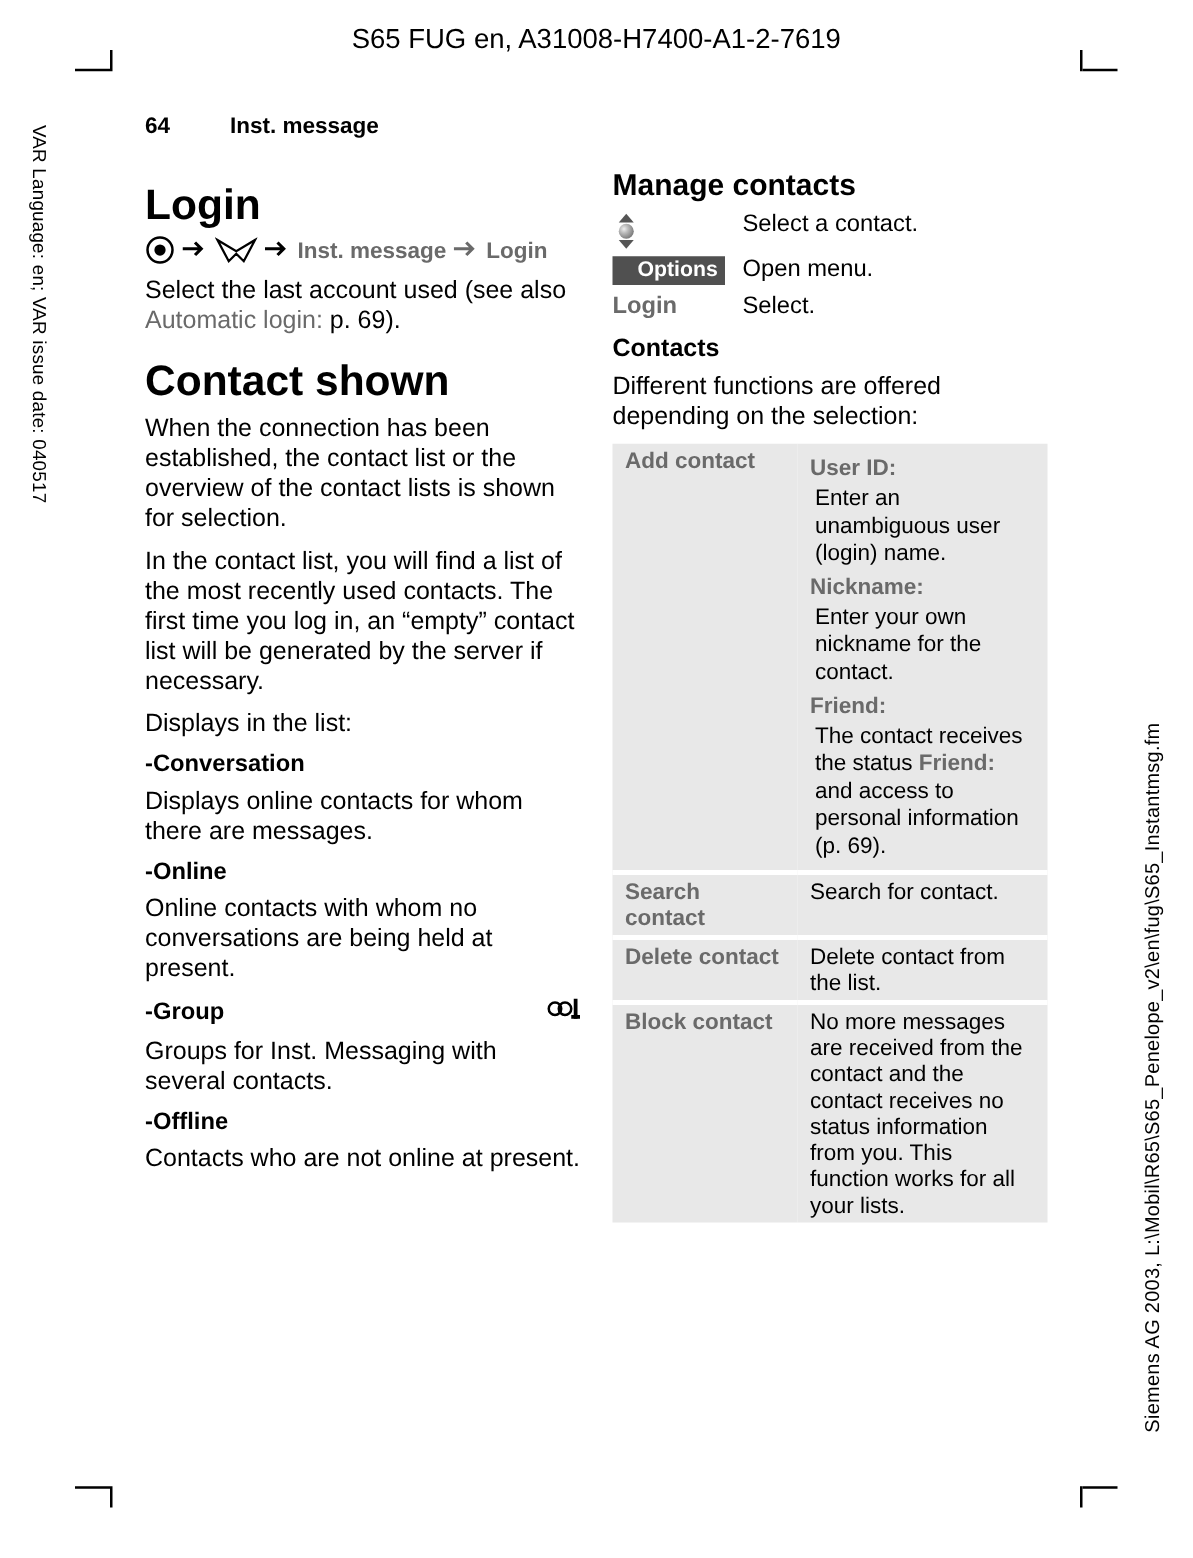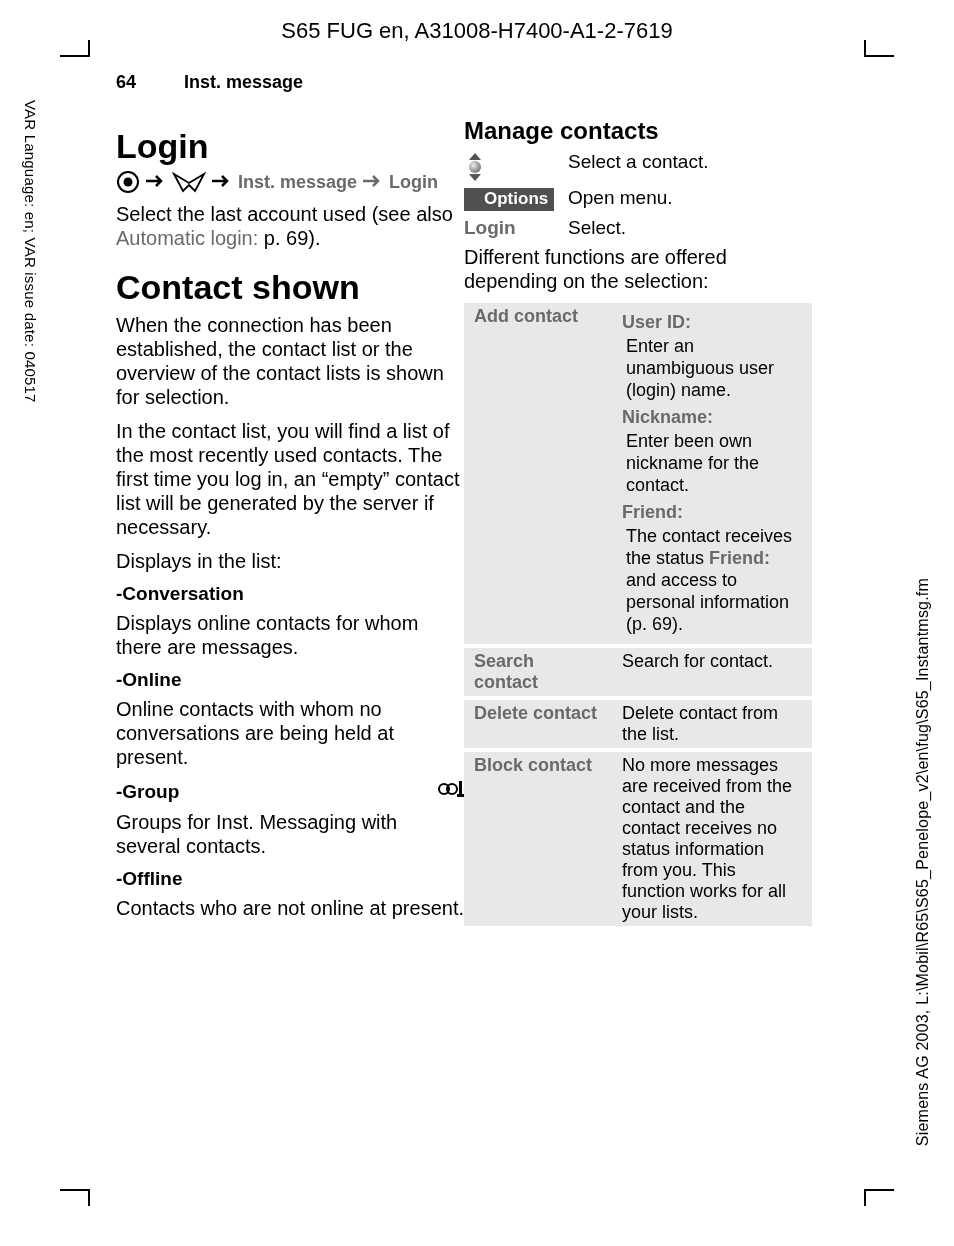--- a/index.html
+++ b/index.html
@@ -36,36 +36,37 @@
     bottom: 100px;
     right: 22px;
     writing-mode: vertical-rl;
     transform: rotate(180deg);
     font-size: 16px;
     color: #000;
     letter-spacing: 0.2px;
   }
   .page {
     position: absolute;
-    top: 72px;
+    top: 90px;
     left: 116px;
     width: 722px;
   }
   .running-head {
     display: flex;
     align-items: baseline;
     gap: 48px;
     font-weight: 700;
     font-size: 18px;
     border-bottom: 0px solid #000;
   }
   .running-head .pn { font-size: 18px; font-weight: 700; }
   .running-head .rt { font-size: 18px; font-weight: 700; }
   .columns {
     display: flex;
+    gap: 26px;
     margin-top: 24px;
   }
   .col { width: 348px; }
   h1.section {
     font-size: 34px;
     font-weight: 700;
     margin: 10px 0 2px 0;
   }
   h2.section {
     font-size: 24px;
@@ -266,31 +267,32 @@
       <div class="opt-row">
         <div class="lab"><span class="softkey">Options</span></div>
         <div>Open menu.</div>
       </div>
 
       <div class="opt-row">
         <div class="lab gray-bold">Login</div>
         <div>Select.</div>
       </div>
 
+      <div class="list-head" style="font-size:20px;margin-top:12px">Contacts</div>
       <p class="body">Different functions are offered depending on the selection:</p>
 
       <table class="fn-table">
         <tbody>
             <tr>
           <td class="k">Add contact</td>
           <td>
             <div class="sub-head">User ID:</div>
             <div class="sub-body">Enter an unambiguous user (login) name.</div>
             <div class="sub-head">Nickname:</div>
-            <div class="sub-body">Enter been own nickname for the contact.</div>
+            <div class="sub-body">Enter your own nickname for the contact.</div>
             <div class="sub-head">Friend:</div>
             <div class="sub-body">
               <span>The contact receives the status </span><span class="gray-bold">Friend:</span><span> and access to personal information (p. 69).</span>
             </div>
           </td>
         </tr>
         <tr>
           <td class="k">Search contact</td>
           <td>Search for contact.</td>
         </tr>

